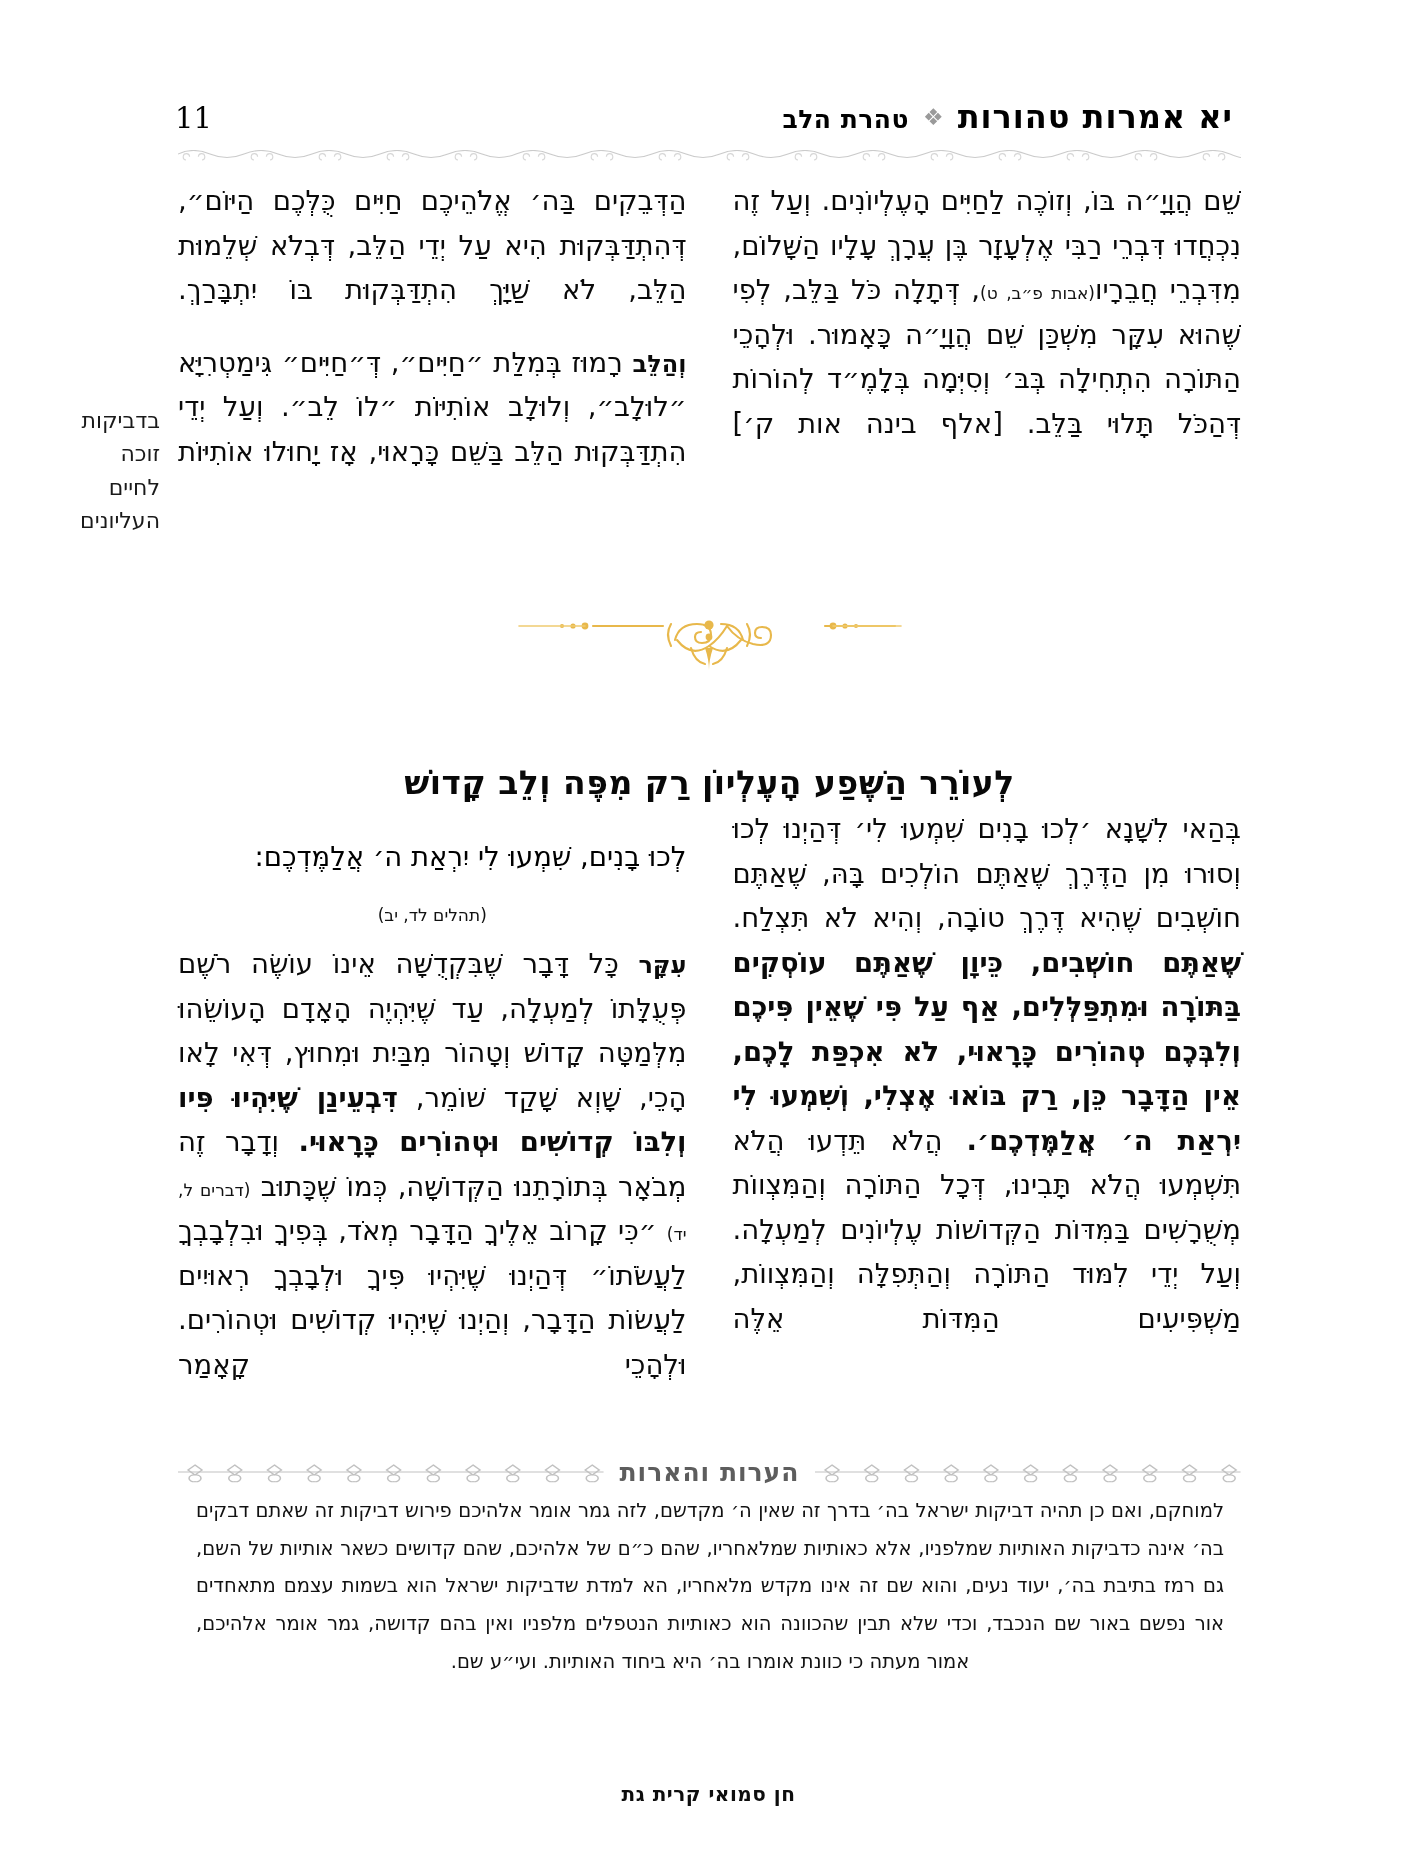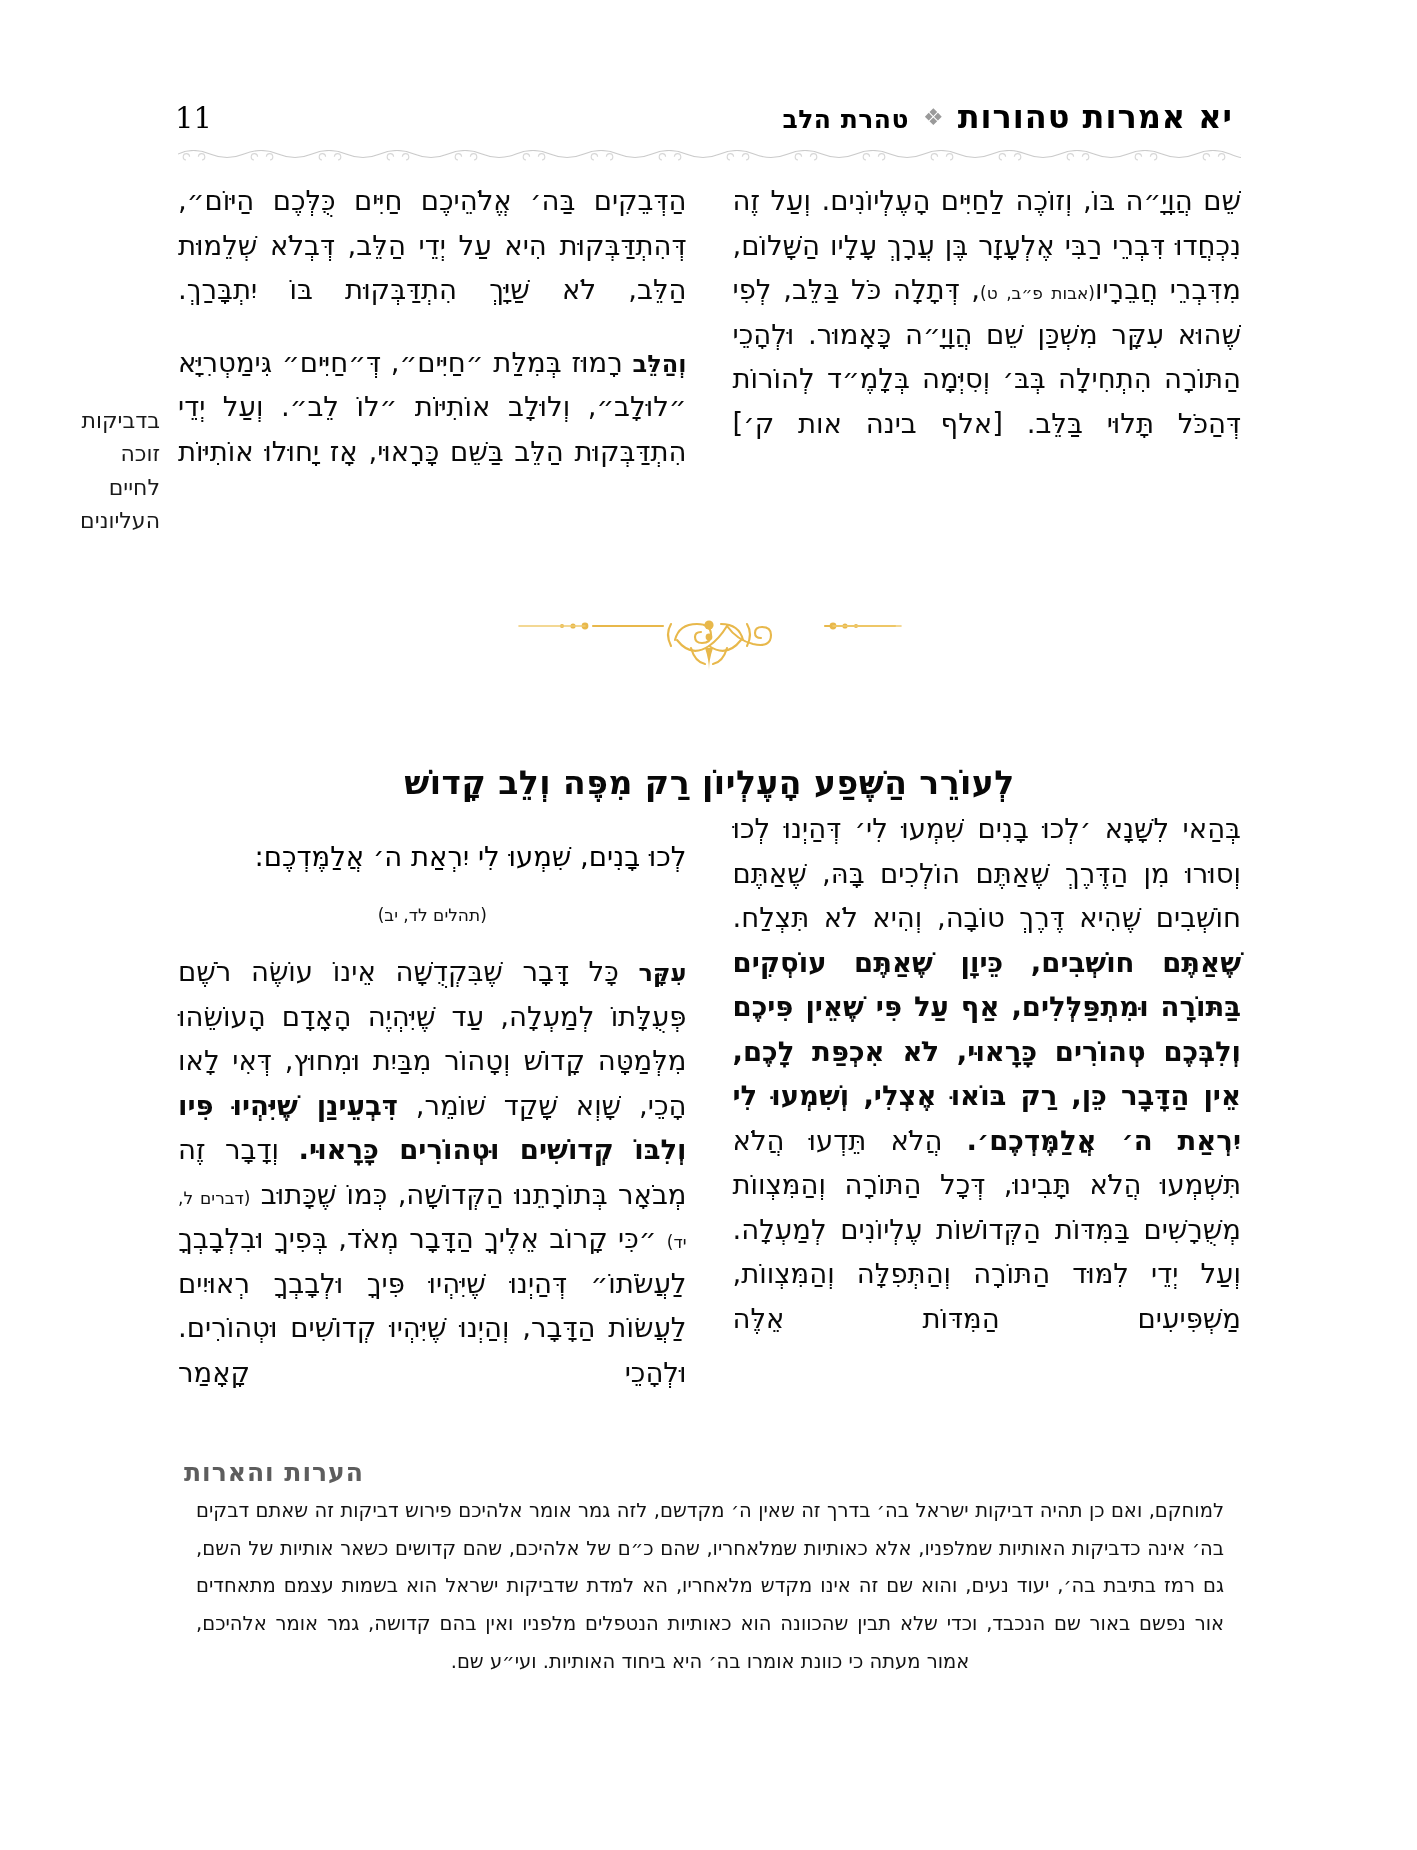--- a/index.html
+++ b/index.html
@@ -161,37 +161,36 @@
     line-height: 1.6;
     text-align: right;
     color: #000000;
   }
   .verse-cite {
     font-family: "DejaVu Sans", sans-serif;
     font-size: 17px;
     text-align: center;
     color: #111;
     margin-top: 6px;
-    margin-bottom: 24px;
+    margin-bottom: 16px;
     direction: rtl;
   }
 
   
   .notes-header {
     position: absolute;
     left: 178px;
     width: 1063px;
     top: 1452px;
     height: 40px;
     display: flex;
-    align-items: flex-end;
+    align-items: center;
     justify-content: center;
     gap: 10px;
     direction: rtl;
-    flex-direction: column;
   }
   .notes-orn {
     flex: 1 1 auto;
     height: 22px;
     opacity: 0.55;
     min-width: 40px;
   }
   .notes-title {
     font-family: "DejaVu Sans", sans-serif;
     font-size: 25px;
@@ -372,14 +371,15 @@
         <path d="M208 4 l 5 5 l -5 5 l -5 -5 z M208 14 a 3.4 3.4 0 1 0 0 6.6 M208 14 a 3.4 3.4 0 1 1 0 6.6"></path>
         <path d="M236 4 l 5 5 l -5 5 l -5 -5 z M236 14 a 3.4 3.4 0 1 0 0 6.6 M236 14 a 3.4 3.4 0 1 1 0 6.6"></path>
         <path d="M264 4 l 5 5 l -5 5 l -5 -5 z M264 14 a 3.4 3.4 0 1 0 0 6.6 M264 14 a 3.4 3.4 0 1 1 0 6.6"></path>
         <path d="M292 4 l 5 5 l -5 5 l -5 -5 z M292 14 a 3.4 3.4 0 1 0 0 6.6 M292 14 a 3.4 3.4 0 1 1 0 6.6"></path>
       </g>
     </svg>
   </div>
 
   <div class="notes-body">למוחקם, ואם כן תהיה דביקות ישראל בה׳ בדרך זה שאין ה׳ מקדשם, לזה גמר אומר אלהיכם פירוש דביקות זה שאתם דבקים בה׳ אינה כדביקות האותיות שמלפניו, אלא כאותיות שמלאחריו, שהם כ״ם של אלהיכם, שהם קדושים כשאר אותיות של השם, גם רמז בתיבת בה׳, יעוד נעים, והוא שם זה אינו מקדש מלאחריו, הא למדת שדביקות ישראל הוא בשמות עצמם מתאחדים אור נפשם באור שם הנכבד, וכדי שלא תבין שהכוונה הוא כאותיות הנטפלים מלפניו ואין בהם קדושה, גמר אומר אלהיכם, אמור מעתה כי כוונת אומרו בה׳ היא ביחוד האותיות. ועי״ע שם.</div>
 
+  <div class="footer">חן סמואי קרית גת</div>
 
 </div>
 
 </body></html>

